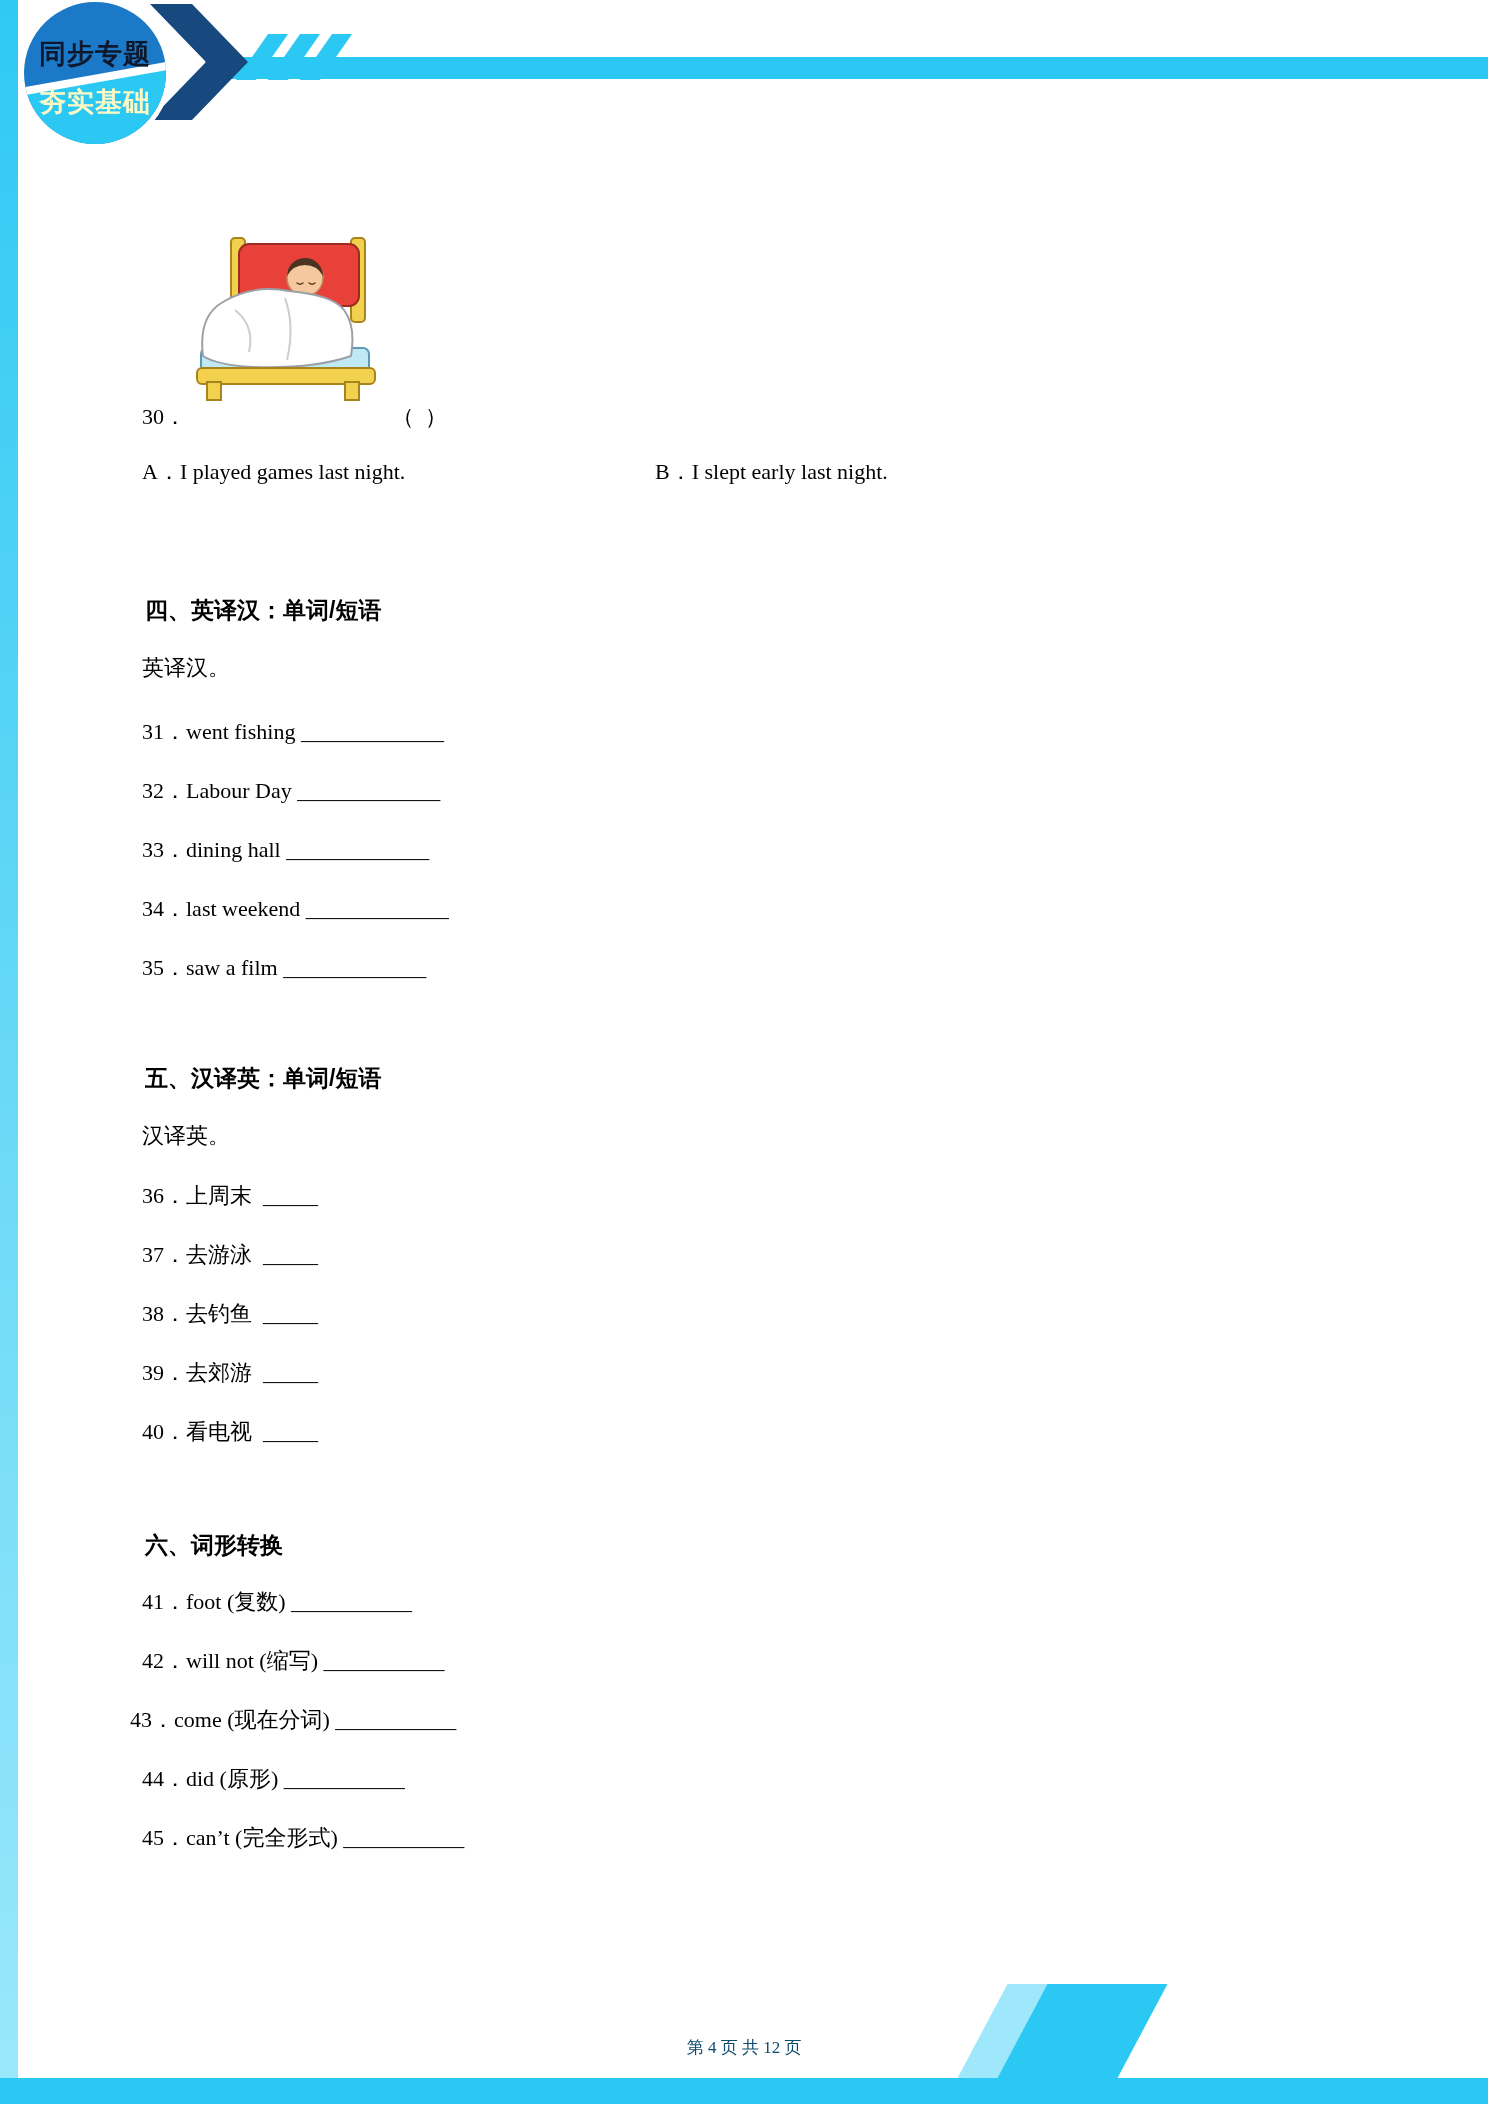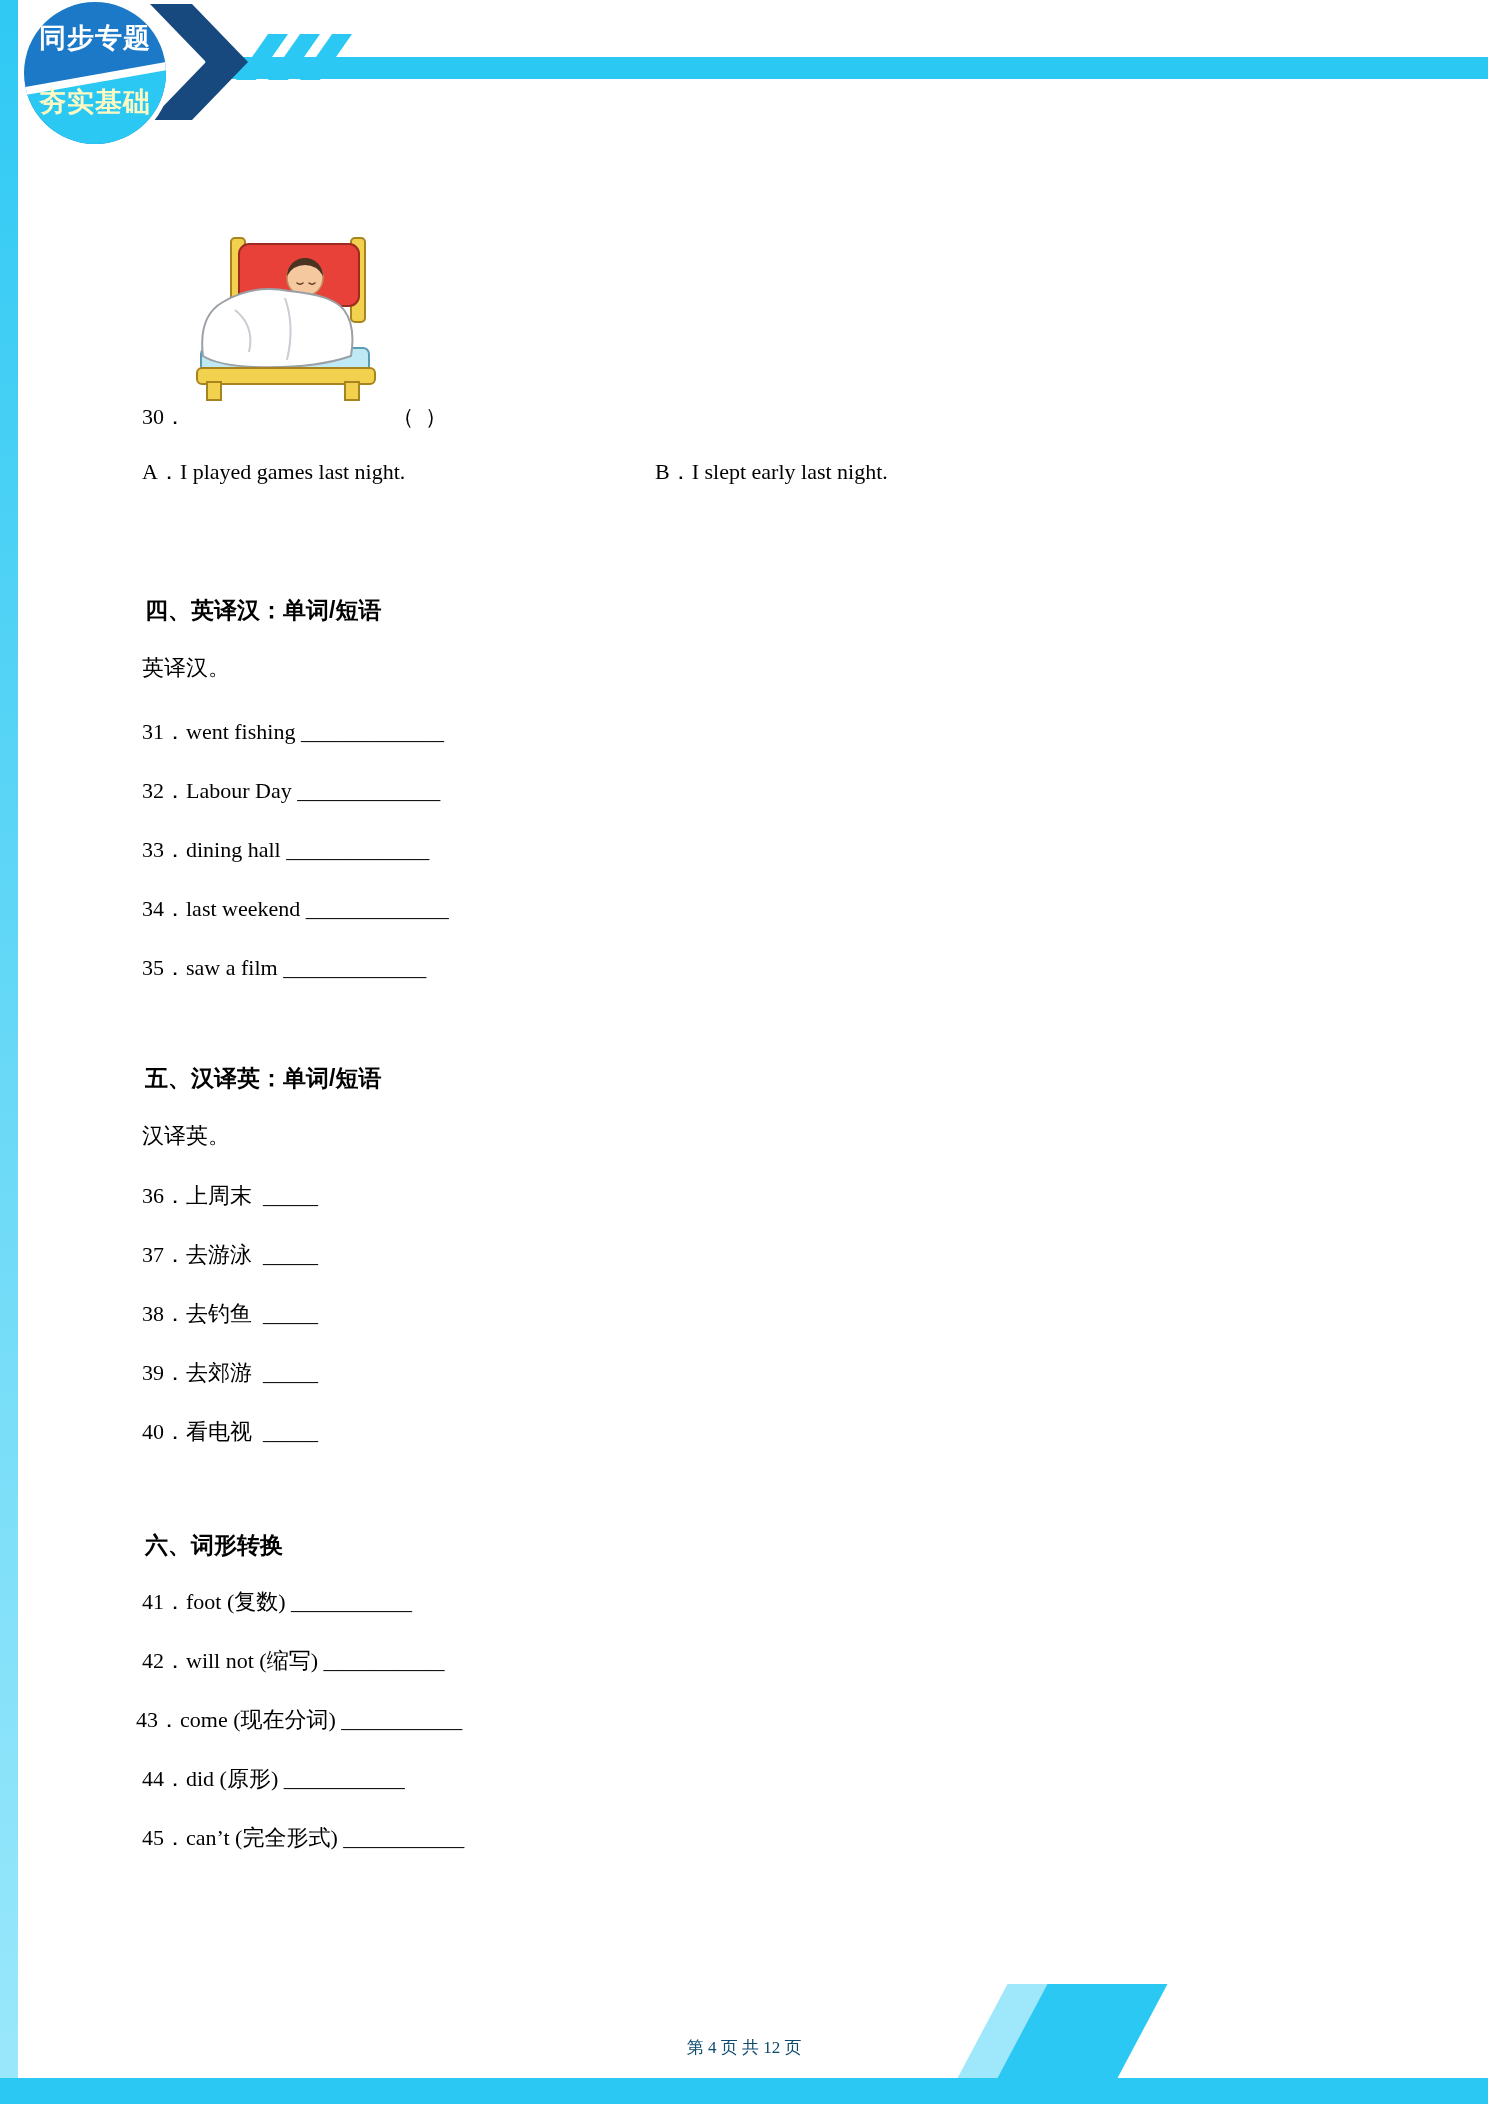--- a/index.html
+++ b/index.html
@@ -15,21 +15,21 @@
   .chevron-svg { position:absolute; left:148px; top:4px; width:102px; height:116px; z-index:2; }
   .stripes span { position:absolute; top:34px; width:20px; height:46px; background:#2bc8f3;
     transform:skewX(-35deg); z-index:3; }
   .stripe-1 { left:252px; } .stripe-2 { left:284px; } .stripe-3 { left:316px; }
   .badge { position:absolute; left:24px; top:2px; width:142px; height:142px; border-radius:50%;
     background:#1b79c8; overflow:hidden; box-shadow:0 0 0 5px #ffffff; z-index:4; }
   .badge-band { position:absolute; left:-45px; top:80px; width:240px; height:95px; background:#2bc8f3; transform:rotate(-10deg); }
   .badge-gap  { position:absolute; left:-45px; top:72px; width:240px; height:8px;  background:#ffffff; transform:rotate(-10deg); }
   .badge-line { position:absolute; left:0; width:100%; text-align:center; font-weight:bold; font-size:27px;
     font-family:"Liberation Sans","DejaVu Sans",sans-serif; letter-spacing:1px; }
-  .badge-line1 { top:18px; color:#ffffff; }
+  .badge-line1 { top:34px; color:#0f172a; }
   .badge-line2 { top:82px; color:#fef9c3; }
   .bottom-bar { position:absolute; left:0; bottom:0; width:100%; height:26px; background:#2bc8f3; z-index:1; }
   .para-light { position:absolute; left:982px; top:1984px; width:90px;  height:96px; background:#9fe8fb; transform:skewX(-28deg); z-index:1; }
   .para-cyan  { position:absolute; left:1022px; top:1984px; width:120px; height:96px; background:#2bc8f3; transform:skewX(-28deg); z-index:2; }
   
   .line { position:absolute; font-size:22px; line-height:28px; white-space:pre; z-index:5; }
   .heading { font-weight:bold; font-size:23px; font-family:"Liberation Sans","DejaVu Sans",sans-serif; }
   .blank { letter-spacing:0; }
   .footer { position:absolute; top:2036px; left:0; width:100%; text-align:center;
     font-size:17px; color:#0c4a6e; z-index:5; }
@@ -94,21 +94,21 @@
   <div class="line" style="left:142px; top:1182px;"><span>36．</span><span>上周末  </span><span class="blank">_____</span></div>
   <div class="line" style="left:142px; top:1241px;"><span>37．</span><span>去游泳  </span><span class="blank">_____</span></div>
   <div class="line" style="left:142px; top:1300px;"><span>38．</span><span>去钓鱼  </span><span class="blank">_____</span></div>
   <div class="line" style="left:142px; top:1359px;"><span>39．</span><span>去郊游  </span><span class="blank">_____</span></div>
   <div class="line" style="left:142px; top:1418px;"><span>40．</span><span>看电视  </span><span class="blank">_____</span></div>
 
   <div class="line heading" style="left:145px; top:1531px;">六、词形转换</div>
 
   <div class="line" style="left:142px; top:1588px;"><span>41．</span><span>foot (复数) </span><span class="blank">___________</span></div>
   <div class="line" style="left:142px; top:1647px;"><span>42．</span><span>will not (缩写) </span><span class="blank">___________</span></div>
-  <div class="line" style="left:136px; top:1706px;"><span>43．</span><span>come (现在分词) </span><span class="blank">___________</span></div>
+  <div class="line" style="left:130px; top:1706px;"><span>43．</span><span>come (现在分词) </span><span class="blank">___________</span></div>
   <div class="line" style="left:142px; top:1765px;"><span>44．</span><span>did (原形) </span><span class="blank">___________</span></div>
   <div class="line" style="left:142px; top:1824px;"><span>45．</span><span>can’t (完全形式) </span><span class="blank">___________</span></div>
 
   <div class="footer">第 4 页 共 12 页</div>
   <div class="para-light"></div>
   <div class="para-cyan"></div>
   <div class="bottom-bar"></div>
 
 </div>
 

